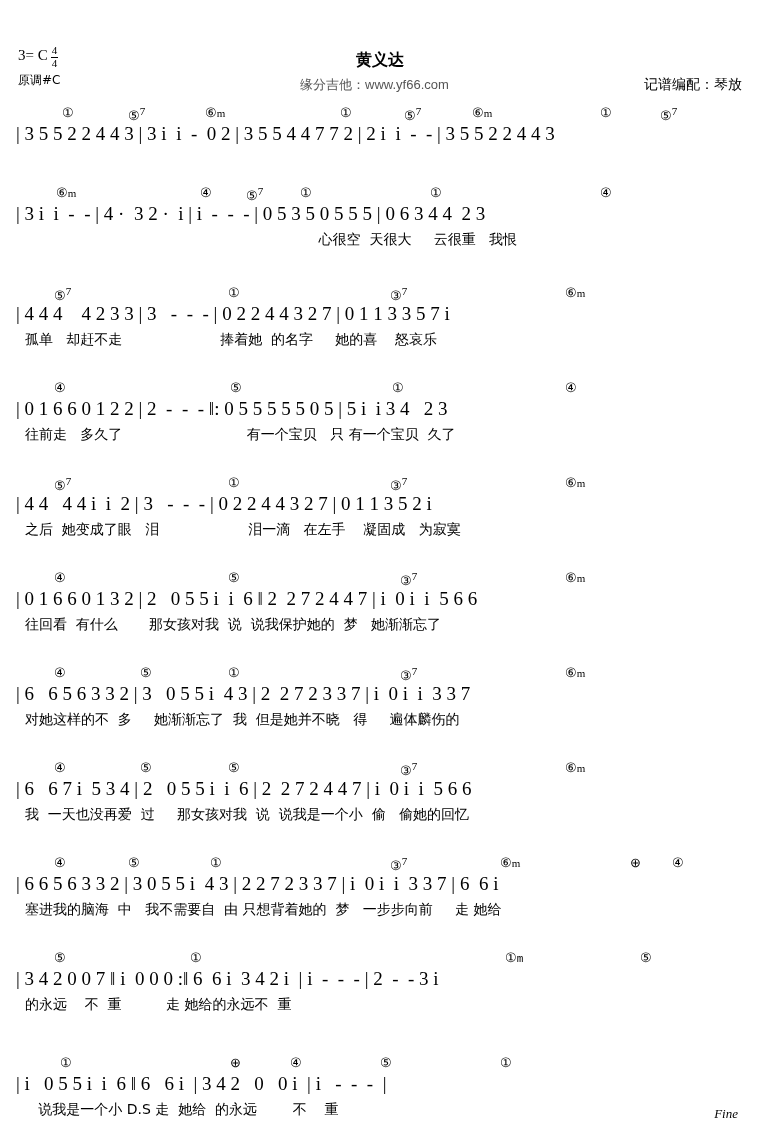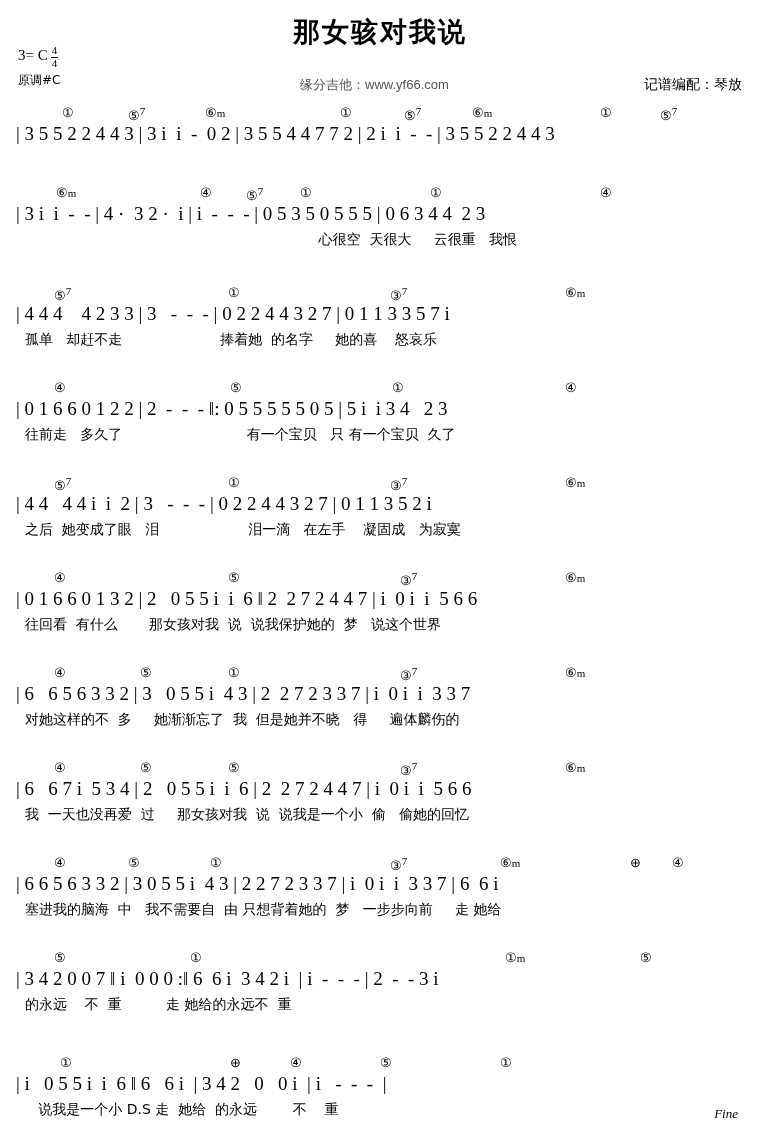--- a/index.html
+++ b/index.html
@@ -63,21 +63,21 @@
   .fine{
     position:absolute;right:22px;bottom:8px;font-size:13px;font-style:italic;
     font-family:"Liberation Serif",serif;
   }
 </style>
 </head>
 <body>
 
 <div class="sheet">
 
-  <div class="title">那女骇对我说</div>
+  <div class="composer">黄义达</div>
 
   <div class="key">
     <span>3= C</span><span class="keyfrac"><span class="num">4</span><span class="den">4</span></span>
   </div>
 
   <div class="orig">原调#C</div>
   <div class="watermark">缘分吉他：www.yf66.com</div>
   <div class="credit">记谱编配：琴放</div>
 
   <div id="rows">
@@ -137,21 +137,21 @@
         <div class="lyrics">  之后  她变成了眼   泪                    泪一滴   在左手    凝固成   为寂寞</div>
       </div>
       <div class="row" style="top: 570px;">
         <div class="chords">
           <span class="chord" style="left: 54px;"><span class="circ-glyph">④</span></span>
           <span class="chord" style="left: 228px;"><span class="circ-glyph">⑤</span></span>
           <span class="chord" style="left: 400px;"><span class="circ-glyph">③</span><span class="sup">7</span></span>
           <span class="chord" style="left: 565px;"><span class="circ-glyph">⑥</span><span class="m">m</span></span>
         </div>
         <div class="notes">| 0 1 6 6 0 1 3 2 | 2   0 5 5 i  i  6 ‖ 2  2 7 2 4 4 7 | i  0 i  i  5 6 6</div>
-        <div class="lyrics">  往回看  有什么       那女孩对我  说  说我保护她的  梦   说这个世界</div>
+        <div class="lyrics">  往回看  有什么       那女孩对我  说  说我保护她的  梦   她渐渐忘了</div>
       </div>
       <div class="row" style="top: 665px;">
         <div class="chords">
           <span class="chord" style="left: 54px;"><span class="circ-glyph">④</span></span>
           <span class="chord" style="left: 140px;"><span class="circ-glyph">⑤</span></span>
           <span class="chord" style="left: 228px;"><span class="circ-glyph">①</span></span>
           <span class="chord" style="left: 400px;"><span class="circ-glyph">③</span><span class="sup">7</span></span>
           <span class="chord" style="left: 565px;"><span class="circ-glyph">⑥</span><span class="m">m</span></span>
         </div>
         <div class="notes">| 6   6 5 6 3 3 2 | 3   0 5 5 i  4 3 | 2  2 7 2 3 3 7 | i  0 i  i  3 3 7</div>
@@ -178,21 +178,21 @@
           <span class="chord" style="left: 630px;"><span class="circ-glyph">⊕</span></span>
           <span class="chord" style="left: 672px;"><span class="circ-glyph">④</span></span>
         </div>
         <div class="notes">| 6 6 5 6 3 3 2 | 3 0 5 5 i  4 3 | 2 2 7 2 3 3 7 | i  0 i  i  3 3 7 | 6  6 i</div>
         <div class="lyrics">  塞进我的脑海  中   我不需要自  由 只想背着她的  梦   一步步向前     走 她给</div>
       </div>
       <div class="row" style="top: 950px;">
         <div class="chords">
           <span class="chord" style="left: 54px;"><span class="circ-glyph">⑤</span></span>
           <span class="chord" style="left: 190px;"><span class="circ-glyph">①</span></span>
-          <span class="chord" style="left: 505px;"><span class="circ-glyph">①</span><span class="m">m</span></span>
+          <span class="chord" style="left: 505px; font-family: Liberation Mono, monospace;"><span class="circ-glyph">①</span><span class="m">m</span></span>
           <span class="chord" style="left: 640px;"><span class="circ-glyph">⑤</span></span>
         </div>
         <div class="notes">| 3 4 2 0 0 7 ‖ i  0 0 0 :‖ 6  6 i  3 4 2 i  | i  -  -  - | 2  -  - 3 i</div>
         <div class="lyrics">  的永远    不  重          走 她给的永远不  重</div>
       </div>
       <div class="row" style="top: 1055px;">
         <div class="chords">
           <span class="chord" style="left: 60px;"><span class="circ-glyph">①</span></span>
           <span class="chord" style="left: 230px;"><span class="circ-glyph">⊕</span></span>
           <span class="chord" style="left: 290px;"><span class="circ-glyph">④</span></span>

